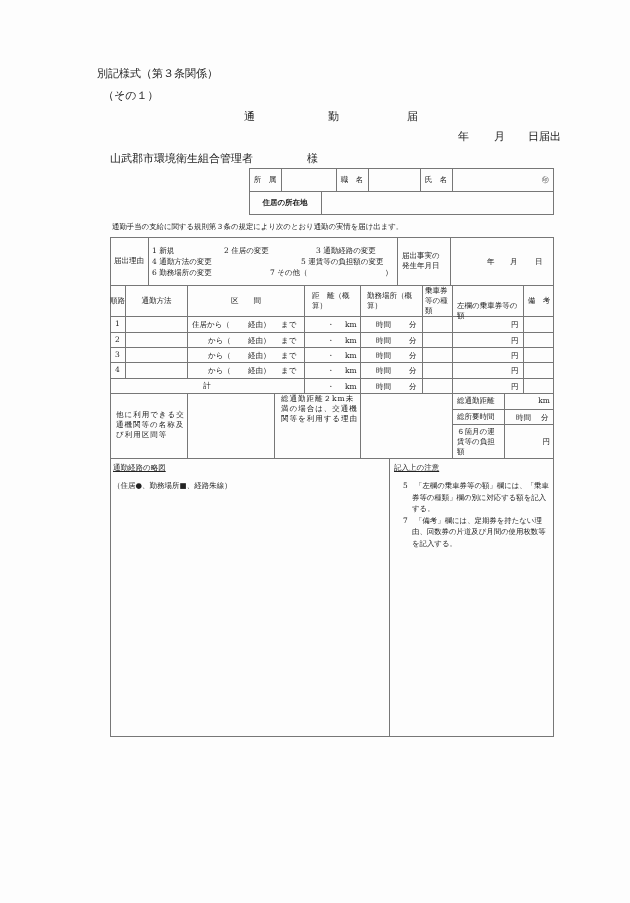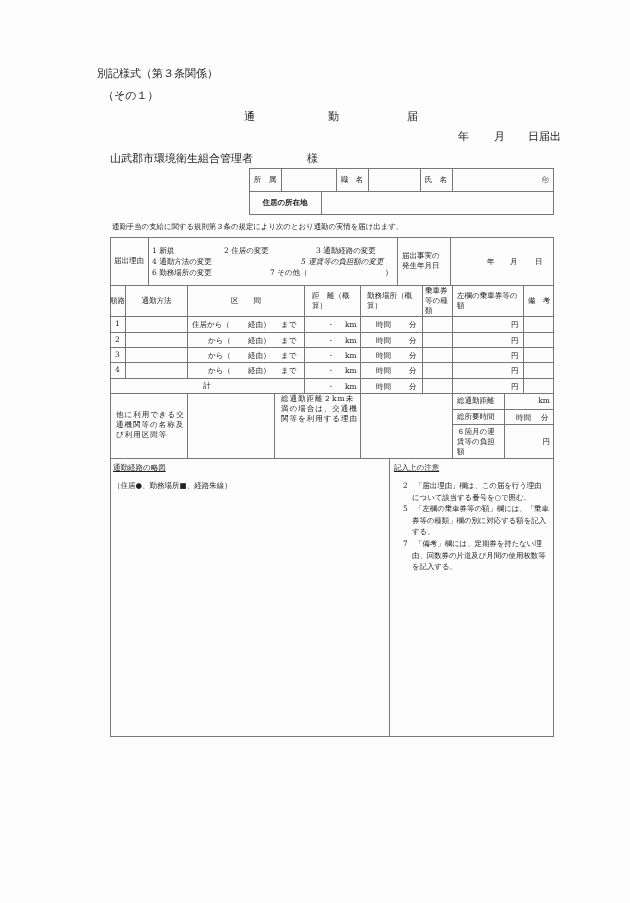--- a/index.html
+++ b/index.html
@@ -58,21 +58,21 @@
 
 <div class="line h" style="left:110px;top:285px;width:444px;"></div>
 <div class="line v" style="left:148px;top:237px;height:48px;"></div>
 <div class="line v" style="left:397px;top:237px;height:48px;"></div>
 <div class="line v" style="left:450px;top:237px;height:48px;"></div>
 <div class="cell" style="left:110px;top:237px;width:38px;height:48px;">届出理由</div>
 <div class="abs t8" style="left:152px;top:245px;">1 新規</div>
 <div class="abs t8" style="left:224px;top:245px;">2 住居の変更</div>
 <div class="abs t8" style="left:316px;top:245px;">3 通勤経路の変更</div>
 <div class="abs t8" style="left:152px;top:256px;">4 通勤方法の変更</div>
-<div class="abs t8" style="left:301px;top:256px;font-style:italic;">5 運賃等の負担額の変更</div>
+<div class="abs t8" style="left:301px;top:256px;">5 運賃等の負担額の変更</div>
 <div class="abs t8" style="left:152px;top:267px;">6 勤務場所の変更</div>
 <div class="abs t8" style="left:270px;top:267px;">7 その他（</div>
 <div class="abs t8" style="left:385px;top:267px;">）</div>
 <div class="cell wrap" style="left:398px;top:237px;width:52px;height:48px;padding:0 4px;">届出事実の発生年月日</div>
 <div class="abs t8" style="left:487px;top:256px;">年</div>
 <div class="abs t8" style="left:510px;top:256px;">月</div>
 <div class="abs t8" style="left:535px;top:256px;">日</div>
 
 <div class="line h" style="left:110px;top:316px;width:444px;"></div>
 <div class="line h" style="left:110px;top:332px;width:444px;"></div>
@@ -88,21 +88,21 @@
 <div class="line v" style="left:422px;top:285px;height:108px;"></div>
 <div class="line v" style="left:452px;top:285px;height:108px;"></div>
 <div class="line v" style="left:523px;top:285px;height:108px;"></div>
 
 <div class="cell wrap" style="left:110px;top:285px;width:15px;height:31px;">順路</div>
 <div class="cell" style="left:126px;top:285px;width:61px;height:31px;">通勤方法</div>
 <div class="cell" style="left:188px;top:285px;width:116px;height:31px;">区　　間</div>
 <div class="cell wrap" style="left:312px;top:285px;width:42px;height:31px;">距　離（概算）</div>
 <div class="cell wrap" style="left:367px;top:285px;width:50px;height:31px;">勤務場所（概算）</div>
 <div class="cell wrap left" style="left:423px;top:285px;width:29px;height:31px;padding-left:2px;">乗車券等の種類</div>
-<div class="cell wrap left" style="left:453px;top:285px;width:70px;height:31px;align-items:flex-start;padding-top:6px;">左欄の乗車券等の額</div>
+<div class="cell wrap left" style="left:453px;top:295px;width:70px;height:31px;align-items:flex-start;padding-top:6px;">左欄の乗車券等の額</div>
 <div class="cell" style="left:524px;top:285px;width:30px;height:31px;">備　考</div>
 
 <div class="cell" style="left:110px;top:316px;width:15px;height:16px;">1</div>
 <div class="abs t8" style="left:192px;top:319px;">住居から（</div>
 <div class="abs t8" style="left:248px;top:319px;">経由）</div>
 <div class="abs t8" style="left:281px;top:319px;">まで</div>
 <div class="abs t8" style="left:327px;top:319px;">・</div>
 <div class="abs t8" style="left:345px;top:319px;">km</div>
 <div class="abs t8" style="left:376px;top:319px;">時間</div>
 <div class="abs t8" style="left:409px;top:319px;">分</div>
@@ -165,16 +165,15 @@
 <div class="cell wrap left" style="left:453px;top:425px;width:48px;height:33px;">６箇月の運賃等の負担額</div>
 <div class="cell right" style="left:505px;top:425px;width:49px;height:33px;">円</div>
 
 <div class="line v" style="left:389px;top:458px;height:279px;"></div>
 <div class="abs t8 ul" style="left:113px;top:462px;">通勤経路の略図</div>
 <div class="abs t8" style="left:113px;top:480px;">（住居●、勤務場所■、経路朱線）</div>
 <div class="abs" style="left:111px;top:495px;width:277px;height:240px;"></div>
 
 <div class="abs t8 ul" style="left:394px;top:462px;">記入上の注意</div>
 <div class="abs notes" style="left:403px;top:480px;width:146px;white-space:normal;">
-  <p>2　「届出理由」欄は、この届を行う理由について該当する番号を○で囲む。</p>
   <p>5　「左欄の乗車券等の額」欄には、「乗車券等の種類」欄の別に対応する額を記入する。</p>
   <p>7　「備考」欄には、定期券を持たない理由、回数券の片道及び月間の使用枚数等を記入する。</p>
 </div>
 
 </body></html>

